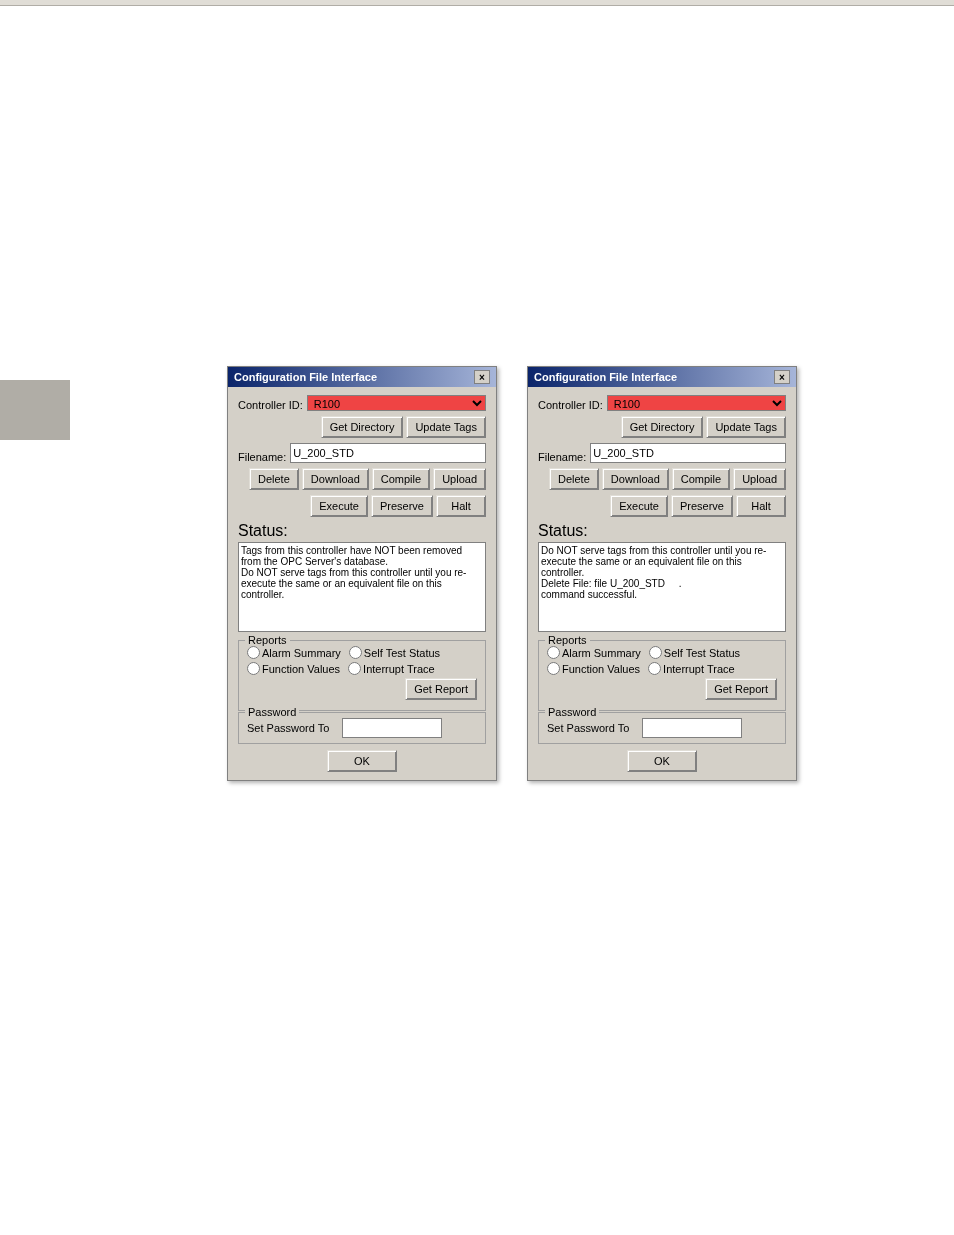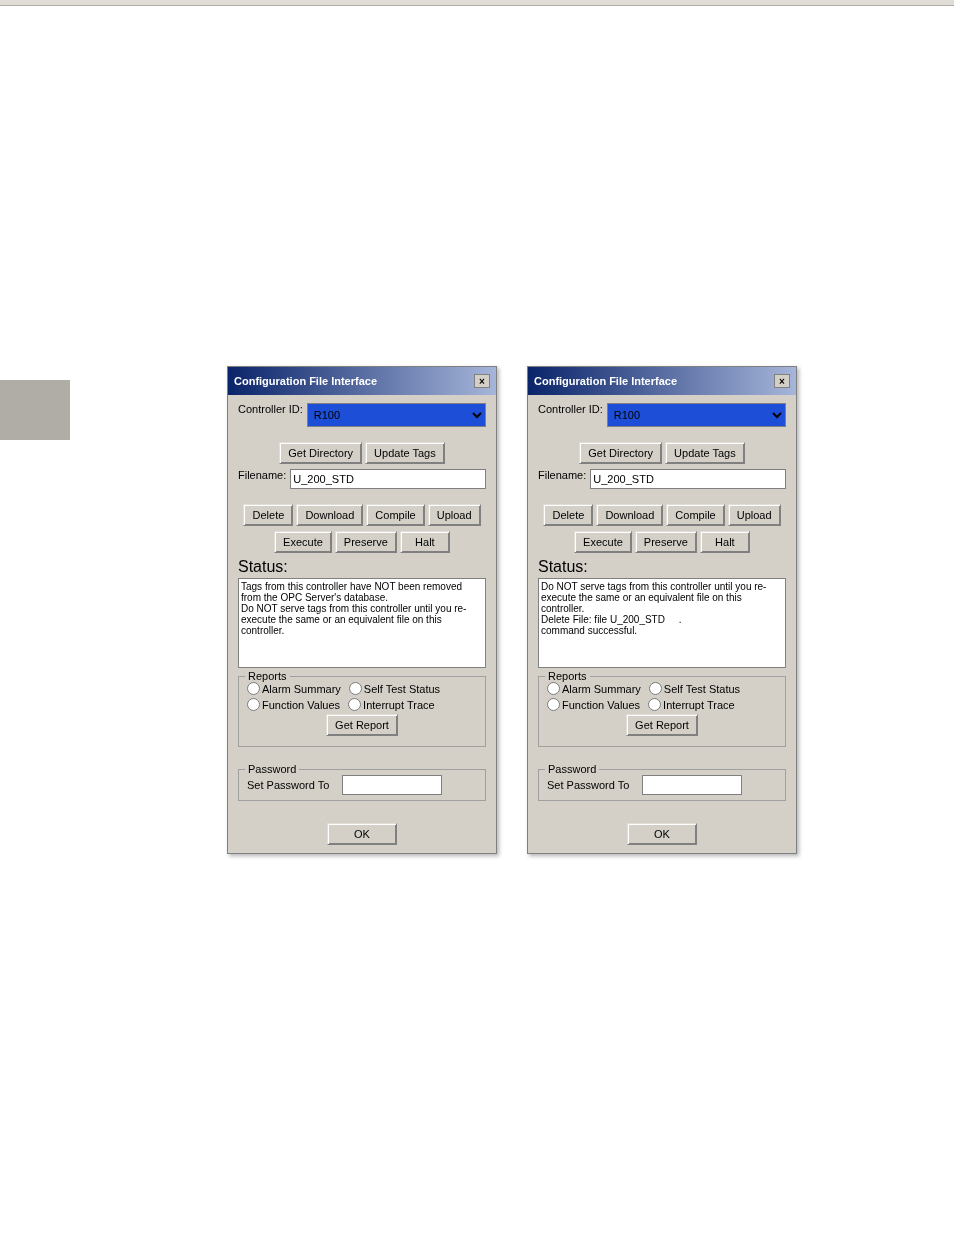--- a/index.html
+++ b/index.html
@@ -56,21 +56,21 @@
 
     .dialog-titlebar {
       background: linear-gradient(to right, #0a246a, #a6b5d9);
       color: white;
       font-weight: bold;
       font-size: 11px;
       padding: 3px 6px;
       display: flex;
       align-items: center;
       justify-content: space-between;
-      height: 28px;
+      height: 20px;
     }
 
     .dialog-close-btn {
       background: #d4d0c8;
       border: 1px solid #808080;
       color: black;
       font-size: 10px;
       font-weight: bold;
       width: 16px;
       height: 14px;
@@ -80,55 +80,55 @@
       cursor: pointer;
     }
 
     .dialog-body {
       padding: 8px 10px;
     }
 
     
     .form-row {
       display: flex;
-      align-items: flex-start;
-      margin-bottom: 15px;
+      align-items: flex-end;
+      margin-bottom: 5px;
     }
 
     .form-label {
       font-size: 11px;
       margin-right: 4px;
       white-space: nowrap;
     }
 
     
     .win-select {
       border: 1px solid #808080;
-      background: #1d4ed8;
-      font-size: 11px;
-      height: 24px;
+      background: #ef4444;
+      font-size: 11px;
+      height: 16px;
       padding: 1px 2px;
       flex: 1;
     }
 
     .win-input {
       border: 1px solid #808080;
       background: #ffffff;
       font-size: 11px;
       height: 20px;
       padding: 1px 2px;
       flex: 1;
     }
 
     
     .btn-row {
       display: flex;
       gap: 3px;
       margin-bottom: 5px;
-      justify-content: center;
+      justify-content: flex-end;
     }
 
     .win-btn {
       background: #d4d0c8;
       border: 1px solid;
       border-color: #ffffff #808080 #808080 #ffffff;
       border-top-color: #e0ddd6;
       border-left-color: #e0ddd6;
       box-shadow: inset 1px 1px 0 #fff, inset -1px -1px 0 #808080;
       font-size: 11px;
@@ -158,21 +158,21 @@
       font-family: "Tahoma", Arial, sans-serif;
       padding: 2px;
       resize: none;
       overflow-y: scroll;
     }
 
     
     .win-fieldset {
       border: 1px solid #a0a0a0;
       padding: 5px 8px;
-      margin-bottom: 22px;
+      margin-bottom: 1px;
       position: relative;
     }
 
     .win-fieldset-legend {
       font-size: 11px;
       position: absolute;
       top: -7px;
       left: 6px;
       background: #d4d0c8;
       padding: 0 3px;

